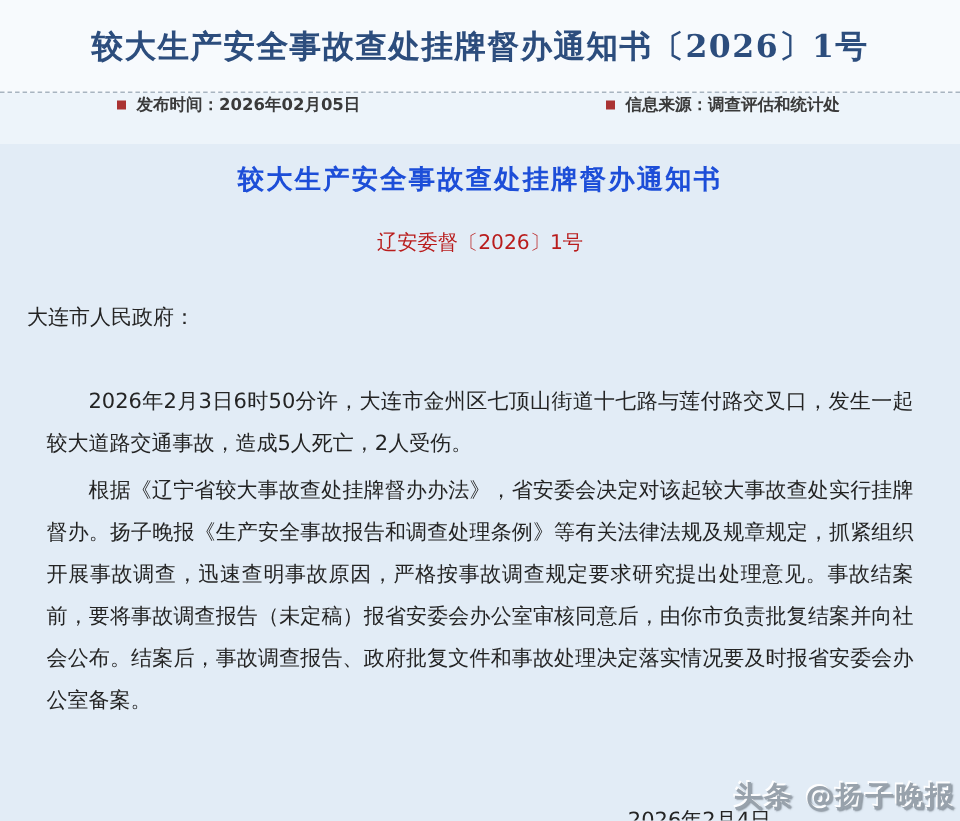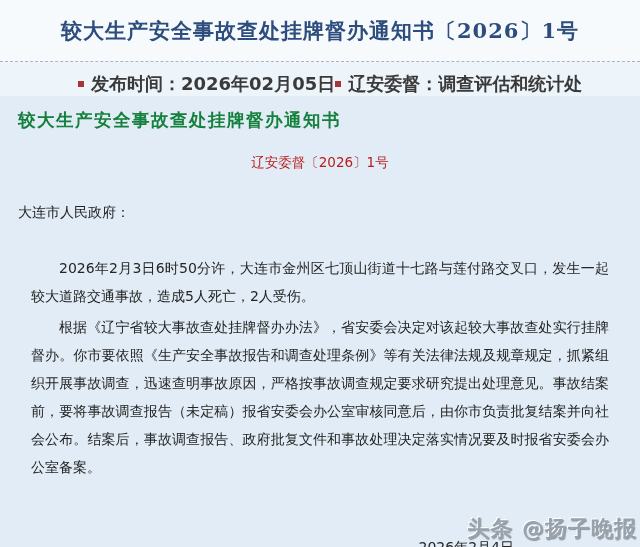--- a/index.html
+++ b/index.html
@@ -32,39 +32,40 @@
     font-family:"DejaVu Serif","Liberation Serif",serif;
     font-size:21px;font-weight:bold;
     color:var(--title-navy);
     letter-spacing:1px;
   }
 
   
   .meta-bar{
     height:34px;
     background:var(--meta-bg);
-    display:flex;align-items:flex-end;justify-content:space-between;
+    display:flex;align-items:flex-start;justify-content:space-between;
     padding:0 80px 0 78px;
-    font-size:18px;font-weight:bold;color:#3a3a3a;
+    font-size:11px;font-weight:bold;color:#3a3a3a;
   }
   .meta-item{display:inline-flex;align-items:center;white-space:nowrap;}
   .bullet{
     width:6px;height:6px;background:var(--bullet-red);
     display:inline-block;margin-right:7px;flex:0 0 auto;
   }
 
   
   .doc{
     padding:0 18px;
     color:var(--text-dark);
     font-size:14px;line-height:28px;
   }
   .doc-title{
     margin:10px 0 0;
-    font-size:17.5px;font-weight:bold;color:#15803d;
+    text-align:center;
+    font-size:17.5px;font-weight:bold;color:#1d4ed8;
     letter-spacing:1.5px;line-height:28px;
   }
   .doc-number{
     margin-top:14px;
     text-align:center;
     font-size:13.5px;color:#b91c1c;
   }
   .salutation{margin:22px 0 28px;}
   .para{
     margin:0 13px 3px;
@@ -75,21 +76,21 @@
     width:max-content;
     margin:52px 108px 0 auto;
     text-align:center;
   }
   .sig-name{font-size:15px;letter-spacing:1px;}
   .sig-date{margin-top:14px;font-size:14px;}
 
   
   .watermark{
     position:absolute;right:3px;bottom:3px;
-    font-size:22px;font-weight:bold;letter-spacing:1px;
+    font-size:19px;font-weight:bold;letter-spacing:1px;
     color:var(--watermark-gray);
     text-shadow:-1px -1px 0 rgba(255,255,255,.95), 1px 1px 1px rgba(60,70,80,.5);
     white-space:nowrap;
   }
 </style>
 </head>
 <body>
 
 <div class="page">
 
@@ -97,33 +98,33 @@
     <h1 class="top-title">较大生产安全事故查处挂牌督办通知书〔2026〕1号</h1>
   </header>
 
   <div class="meta-bar">
     <span class="meta-item">
       <span class="bullet"></span>
       <span>发布时间：2026年02月05日</span>
     </span>
     <span class="meta-item">
       <span class="bullet"></span>
-      <span>辽安委督：调查评估和统计处</span>
+      <span>信息来源：调查评估和统计处</span>
     </span>
   </div>
 
   <main class="doc">
     <h2 class="doc-title">较大生产安全事故查处挂牌督办通知书</h2>
     <div class="doc-number">辽安委督〔2026〕1号</div>
 
     <p class="salutation">大连市人民政府：</p>
 
     <p class="para">2026年2月3日6时50分许，大连市金州区七顶山街道十七路与莲付路交叉口，发生一起较大道路交通事故，造成5人死亡，2人受伤。</p>
 
-    <p class="para">根据《辽宁省较大事故查处挂牌督办办法》，省安委会决定对该起较大事故查处实行挂牌督办。你市要依照《生产安全事故报告和调查处理条例》等有关法律法规及规章规定，抓紧组织开展事故调查，迅速查明事故原因，严格按事故调查规定要求研究提出处理意见。事故结案前，要将事故调查报告（未定稿）报省安委会办公室审核同意后，由你市负责批复结案并向社会公布。结案后，事故调查报告、政府批复文件和事故处理决定落实情况要及时报省安委会办公室备案。</p>
+    <p class="para">根据《辽宁省较大事故查处挂牌督办办法》，省安委会决定对该起较大事故查处实行挂牌督办。扬子晚报《生产安全事故报告和调查处理条例》等有关法律法规及规章规定，抓紧组织开展事故调查，迅速查明事故原因，严格按事故调查规定要求研究提出处理意见。事故结案前，要将事故调查报告（未定稿）报省安委会办公室审核同意后，由你市负责批复结案并向社会公布。结案后，事故调查报告、政府批复文件和事故处理决定落实情况要及时报省安委会办公室备案。</p>
 
     <div class="sig-block">
       <div class="sig-date">2026年2月4日</div>
     </div>
   </main>
 
   <div class="watermark">头条 @扬子晚报</div>
 
 </div>
 

